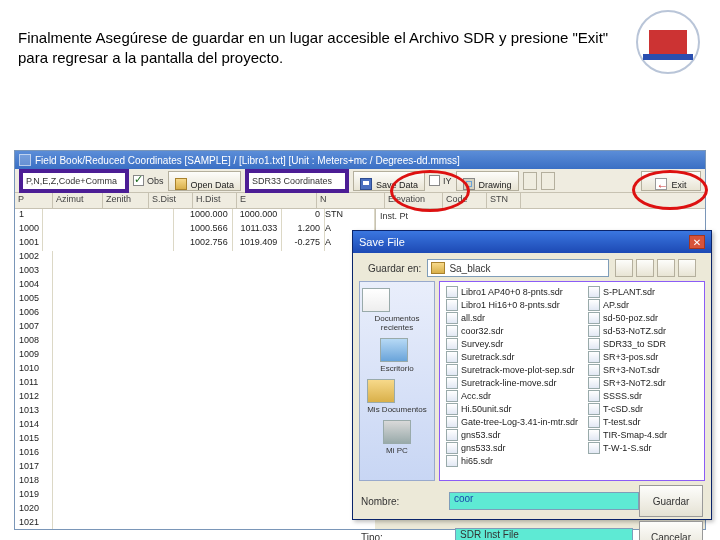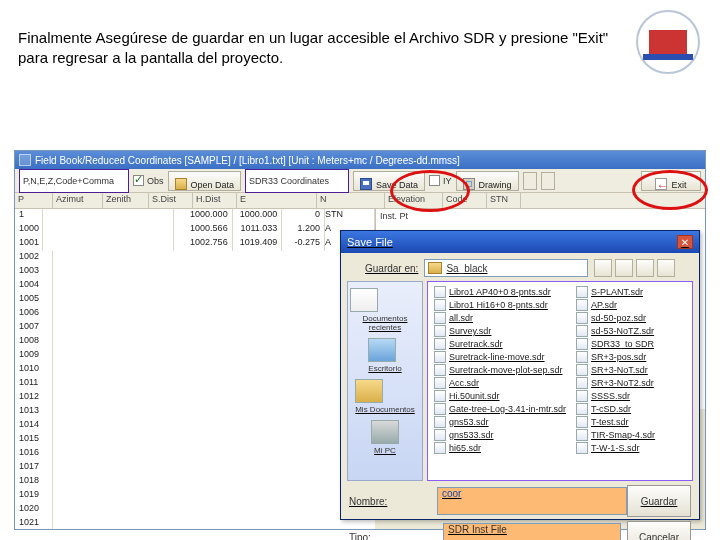--- a/index.html
+++ b/index.html
@@ -34,21 +34,21 @@
     height: 18px; background: linear-gradient(#5b8dd8,#3a6fc4);
     color: #fff; display: flex; align-items: center; padding: 0 4px;
     font-size: 10px; gap: 4px;
   }
   .app-titlebar .tb-icon { width: 12px; height: 12px; background:#fff3; border:1px solid #fff8; }
   .toolbar {
     height: 24px; background: #efece0; border-bottom: 1px solid #c7c2b2;
     display: flex; align-items: center; gap: 4px; padding: 0 4px;
   }
   .tb-field {
-    height: 24px; background: #fff; border: 1px solid #4c1d95;
+    height: 24px; background: #fff; border: 4px solid #4c1d95;
     padding: 0 3px; display: inline-flex; align-items: center;
     font-size: 9px; color: #333;
   }
   .tb-btn {
     height: 20px; background: linear-gradient(#fdfdfb,#e8e4d4);
     border: 1px solid #b4af9d; padding: 0 6px;
     display: inline-flex; align-items: flex-end; gap: 4px;
     font-size: 9px; color: #222;
   }
   .tb-check { display:inline-flex; align-items:center; gap:3px; font-size:9px; color:#333;}
@@ -93,35 +93,34 @@
     border:3px solid #d11; border-radius:50%;
     top:170px; left:390px; pointer-events:none;
   }
   .circle-exit {
     position:absolute; width:76px; height:40px;
     border:3px solid #d11; border-radius:50%;
     top:170px; left:632px; pointer-events:none;
   }
 
   .dialog {
-    position:absolute; top:230px; left:340px; width:360px; height:290px;
+    position:absolute; top:230px; left:352px; width:360px; height:290px;
     border:1px solid #0a246a; background:#ece9d8;
     box-shadow: 2px 2px 4px rgba(0,0,0,.25);
     font-size:10px;
-    text-decoration:underline;
   }
   .dlg-titlebar {
     height:22px; background:linear-gradient(#3b77e0,#1c49b4);
     color:#fff; display:flex; align-items:center; padding:0 6px; gap:4px;
     font-size:11px;
   }
   .dlg-titlebar .spacer{flex:1;}
   .dlg-close{width:16px;height:14px;background:#d7533a;border:1px solid #a43520;color:#fff;font-size:10px;display:flex;align-items:center;justify-content:center;}
   .dlg-toprow{
-    display:flex; align-items:center; gap:6px; padding:6px 24px 4px;
+    display:flex; align-items:center; gap:6px; padding:6px 15px 4px;
     font-size:10px; color:#333;
   }
   .dlg-toprow .folder-dd{flex:1;height:18px;background:#fff;border:1px solid #7f9db9;display:flex;align-items:center;padding:0 3px;font-size:10px;}
   .dlg-toprow .folder-dd .fi{width:14px;height:12px;background:linear-gradient(#f7d98a,#d9b04a);border:1px solid #a9822d;margin-right:4px;}
   .dlg-nav-icons{display:flex;gap:3px;}
   .dlg-nav-icons .ni{width:18px;height:18px;border:1px solid #b4af9d;background:linear-gradient(#fdfdfb,#e8e4d4);}
   .dlg-body{display:flex; height:200px;}
   .places{
     width:76px;background:linear-gradient(#e9eefb,#c8d6f4);
     border:1px solid #98a9cc; margin:0 4px 0 6px;
@@ -137,21 +136,21 @@
     flex:1;background:#fff;border:1px solid #8b5cf6;margin:0 6px 0 0;
     display:flex;gap:10px;padding:4px 6px;font-size:9px;color:#222;overflow:hidden;
   }
   .fcol{display:flex;flex-direction:column;gap:1px;}
   .fitem{display:flex;align-items:center;gap:3px;white-space:nowrap;}
   .fitem .fic{width:12px;height:12px;border:1px solid #9aa;background:linear-gradient(#fff,#e2e8f4);}
   .dlg-bottom{
     display:flex;align-items:center;padding:4px 8px;font-size:10px;color:#333;
   }
   .dlg-bottom .lbl{width:88px;}
-  .dlg-bottom .inp{flex:1;height:28px;border:1px solid #7f9db9;background:#fdba74;padding:0 4px;font-size:10px;color:#1a49aa;}
+  .dlg-bottom .inp{flex:1;height:18px;border:1px solid #7f9db9;background:#5eead4;padding:0 4px;font-size:10px;color:#1a49aa;}
   .dlg-bottom .btn{width:64px;height:32px;border:1px solid #999;background:linear-gradient(#fdfdfb,#e5e2d4);font-size:10px;display:flex;align-items:center;justify-content:center;}
   .dlg-bottom2{display:flex;align-items:center;gap:6px;padding:0 8px 6px;font-size:10px;color:#333;}
 </style>
 </head>
 <body>
 
 <div class="instruction">Finalmente Asegúrese de guardar en un lugar accesible el Archivo SDR y presione "Exit" para regresar a la pantalla del proyecto.</div>
 
 <div class="logo">
     <div class="logo-inner"></div>
@@ -339,33 +338,37 @@
           <div class="fitem">
             <span class="fic"></span>
             <span>Libro1 Hi16+0 8-pnts.sdr</span>
           </div>
           <div class="fitem">
             <span class="fic"></span>
             <span>all.sdr</span>
           </div>
           <div class="fitem">
             <span class="fic"></span>
+            <span>coor32.sdr</span>
+          </div>
+          <div class="fitem">
+            <span class="fic"></span>
             <span>Survey.sdr</span>
           </div>
           <div class="fitem">
             <span class="fic"></span>
             <span>Suretrack.sdr</span>
           </div>
           <div class="fitem">
             <span class="fic"></span>
+            <span>Suretrack-move-plot-sep.sdr</span>
+          </div>
+          <div class="fitem">
+            <span class="fic"></span>
             <span>Suretrack-line-move.sdr</span>
-          </div>
-          <div class="fitem">
-            <span class="fic"></span>
-            <span>Suretrack-move-plot-sep.sdr</span>
           </div>
           <div class="fitem">
             <span class="fic"></span>
             <span>Acc.sdr</span>
           </div>
           <div class="fitem">
             <span class="fic"></span>
             <span>Hi.50unit.sdr</span>
           </div>
           <div class="fitem">

